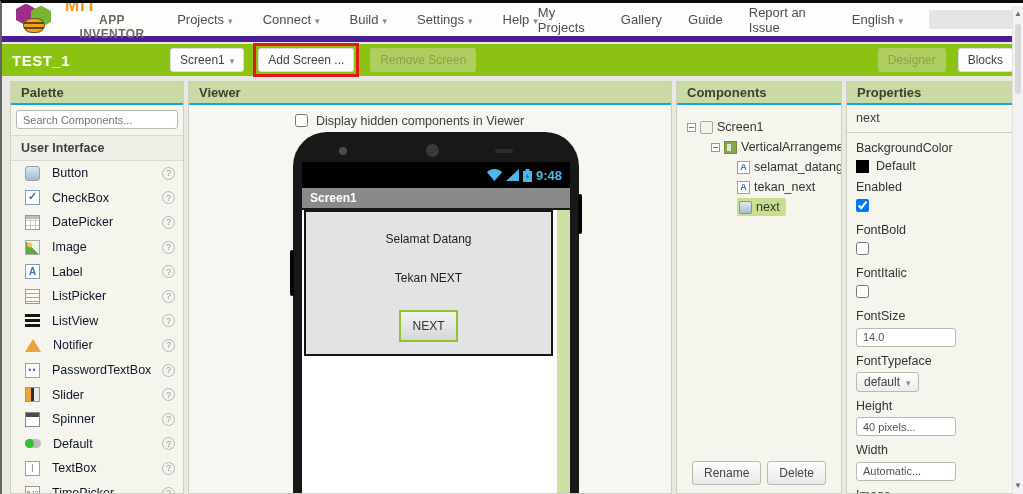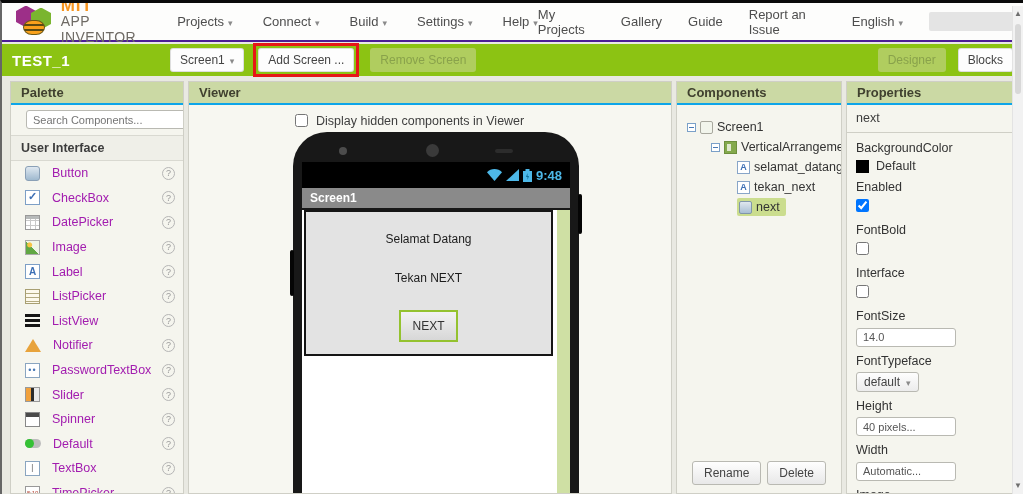--- a/index.html
+++ b/index.html
@@ -1,32 +1,32 @@
 <!DOCTYPE html>
 <html><head>
 <meta charset="utf-8">
 <style>
   * { margin:0; padding:0; box-sizing:border-box; }
   html,body { width:1023px; height:494px; overflow:hidden; }
   body { font-family:"Liberation Sans", sans-serif; background:#e9e9e2; position:relative;
          border-top:3px solid #0a0a0a; border-left:2px solid #666; }
 
   
-  .topbar { height:39px; background:#fdfdfc; border-bottom:2px solid #4c1d95;
+  .topbar { height:39px; background:#fdfdfc; border-bottom:6px solid #4c1d95;
             display:flex; align-items:center; padding:0 10px; }
   .logo { display:flex; align-items:center; gap:7px; width:160px; }
   .hexwrap { position:relative; width:46px; height:32px; }
   .hex { position:absolute; width:20px; height:22px;
          clip-path:polygon(50% 0,100% 25%,100% 75%,50% 100%,0 75%,0 25%); }
   .hex-purple { left:4px; top:0; background:#9d2f88; }
   .hex-green  { left:19px; top:2px; background:#7ab52f; }
   .bee { position:absolute; left:11px; top:14px; width:22px; height:15px; border-radius:45%/55%;
          background:repeating-linear-gradient(180deg,#f9a11b 0 3px,#5b4a12 3px 5px); border:1px solid #6b5716; }
   .logo-text .mit { color:#f7941e; font-weight:bold; font-size:17px; line-height:15px; letter-spacing:1px; }
-  .logo-text .sub { color:#6e6a64; font-weight:normal; font-size:14px; letter-spacing:.4px; }
+  .logo-text .sub { color:#6e6a64; font-weight:bold; font-size:12px; letter-spacing:.4px;text-align:center; }
   .menus { display:flex; gap:30px; margin-left:18px; }
   .menu-item, .top-link { font-size:13px; color:#4e4e4e; cursor:pointer; display:flex; align-items:center; gap:4px; }
   .caret::after { content:"▾"; font-size:9px; color:#8a8a8a; }
   .top-right { margin-left:auto; display:flex; align-items:center; gap:26px; }
   .redacted { width:100px; height:19px; background:#e4e4e4; border-radius:2px; }
 
   
   .toolbar { height:32px; margin-top:2px; background:#8cc313; display:flex; align-items:center; padding:0 10px; }
   .project-name { color:#fff; font-weight:bold; font-size:15px; letter-spacing:.5px; }
   .tb-btn { font-size:12px; border-radius:3px; padding:4px 9px; border:1px solid rgba(0,0,0,.12);
@@ -42,26 +42,26 @@
   .workspace { position:absolute; left:8px; right:12px; top:78px; bottom:0; }
   .panel { position:absolute; top:0; bottom:0; background:#f5f5ee; border:1px solid #cfcfc6; overflow:hidden; }
   .panel-header { background:#cbd9a4; border-bottom:2px solid #0ea5e9; height:23px;
                   font-size:13px; font-weight:bold; color:#40412f; display:flex; align-items:center; padding:0 10px; }
   .p-palette    { left:0;    width:174px; }
   .p-viewer     { left:178px; width:484px; background:#f7f7f1; }
   .p-components { left:666px; width:166px; }
   .p-properties { left:836px; width:168px; }
 
   
-  .search-box { margin:5px 15px 6px; width:calc(100% - 10px); height:19px; border:1px solid #b9b9b2;
+  .search-box { margin:5px 5px 6px; width:calc(100% - 10px); height:19px; border:1px solid #b9b9b2;
                 border-radius:3px; font-size:11px; padding:4px 6px; color:#555; background:#fff; }
   .section-header { background:#efefe8; border-top:1px solid #d9d9d1; border-bottom:1px solid #d9d9d1;
                     font-size:12.5px; font-weight:bold; color:#3c3c3c; padding:5px 10px; }
   .prow { display:flex; align-items:center; height:24.6px; padding:0 8px 0 14px; cursor:grab; }
-  .prow .plabel-txt { font-size:12.5px; color:#a21caf; margin-left:12px; }
+  .prow .plabel-txt { font-size:12.5px; color:#0f172a; margin-left:12px; }
   .help { margin-left:auto; width:13px; height:13px; border:1px solid #b5b5b5; border-radius:50%;
           color:#999; font-size:9px; display:flex; align-items:center; justify-content:center; cursor:pointer; }
   .pi { width:15px; height:15px; flex:0 0 auto; display:flex; align-items:center; justify-content:center; }
   .pi-button { background:linear-gradient(#dfe8f0,#9fb9cf); border:1px solid #8aa0b6; border-radius:3px; }
   .pi-checkbox { background:#fff; border:1px solid #7d9fc6; }
   .pi-checkbox::after { content:"✓"; color:#3d6fb4; font-weight:bold; font-size:11px; margin-top:-2px; }
   .pi-datepicker { border:1px solid #999;
       background:linear-gradient(#b7baba 0 3px, transparent 3px),
       repeating-linear-gradient(transparent 0 4px,#c9c9c9 4px 5px),
       repeating-linear-gradient(90deg,#fff 0 4px,#c9c9c9 4px 5px); }
@@ -387,21 +387,21 @@
       </div>
       <div class="pgroup">
         <div class="pglabel">Enabled</div>
         <input type="checkbox" checked="checked" style="">
       </div>
       <div class="pgroup">
         <div class="pglabel">FontBold</div>
         <input type="checkbox" style="">
       </div>
       <div class="pgroup">
-        <div class="pglabel">Interface</div>
+        <div class="pglabel">FontItalic</div>
         <input type="checkbox" style="">
       </div>
       <div class="pgroup">
         <div class="pglabel">FontSize</div>
         <input class="ptext" value="14.0" style="">
       </div>
       <div class="pgroup">
         <div class="pglabel">FontTypeface</div>
         <div class="pselect">
           <span>default</span>

